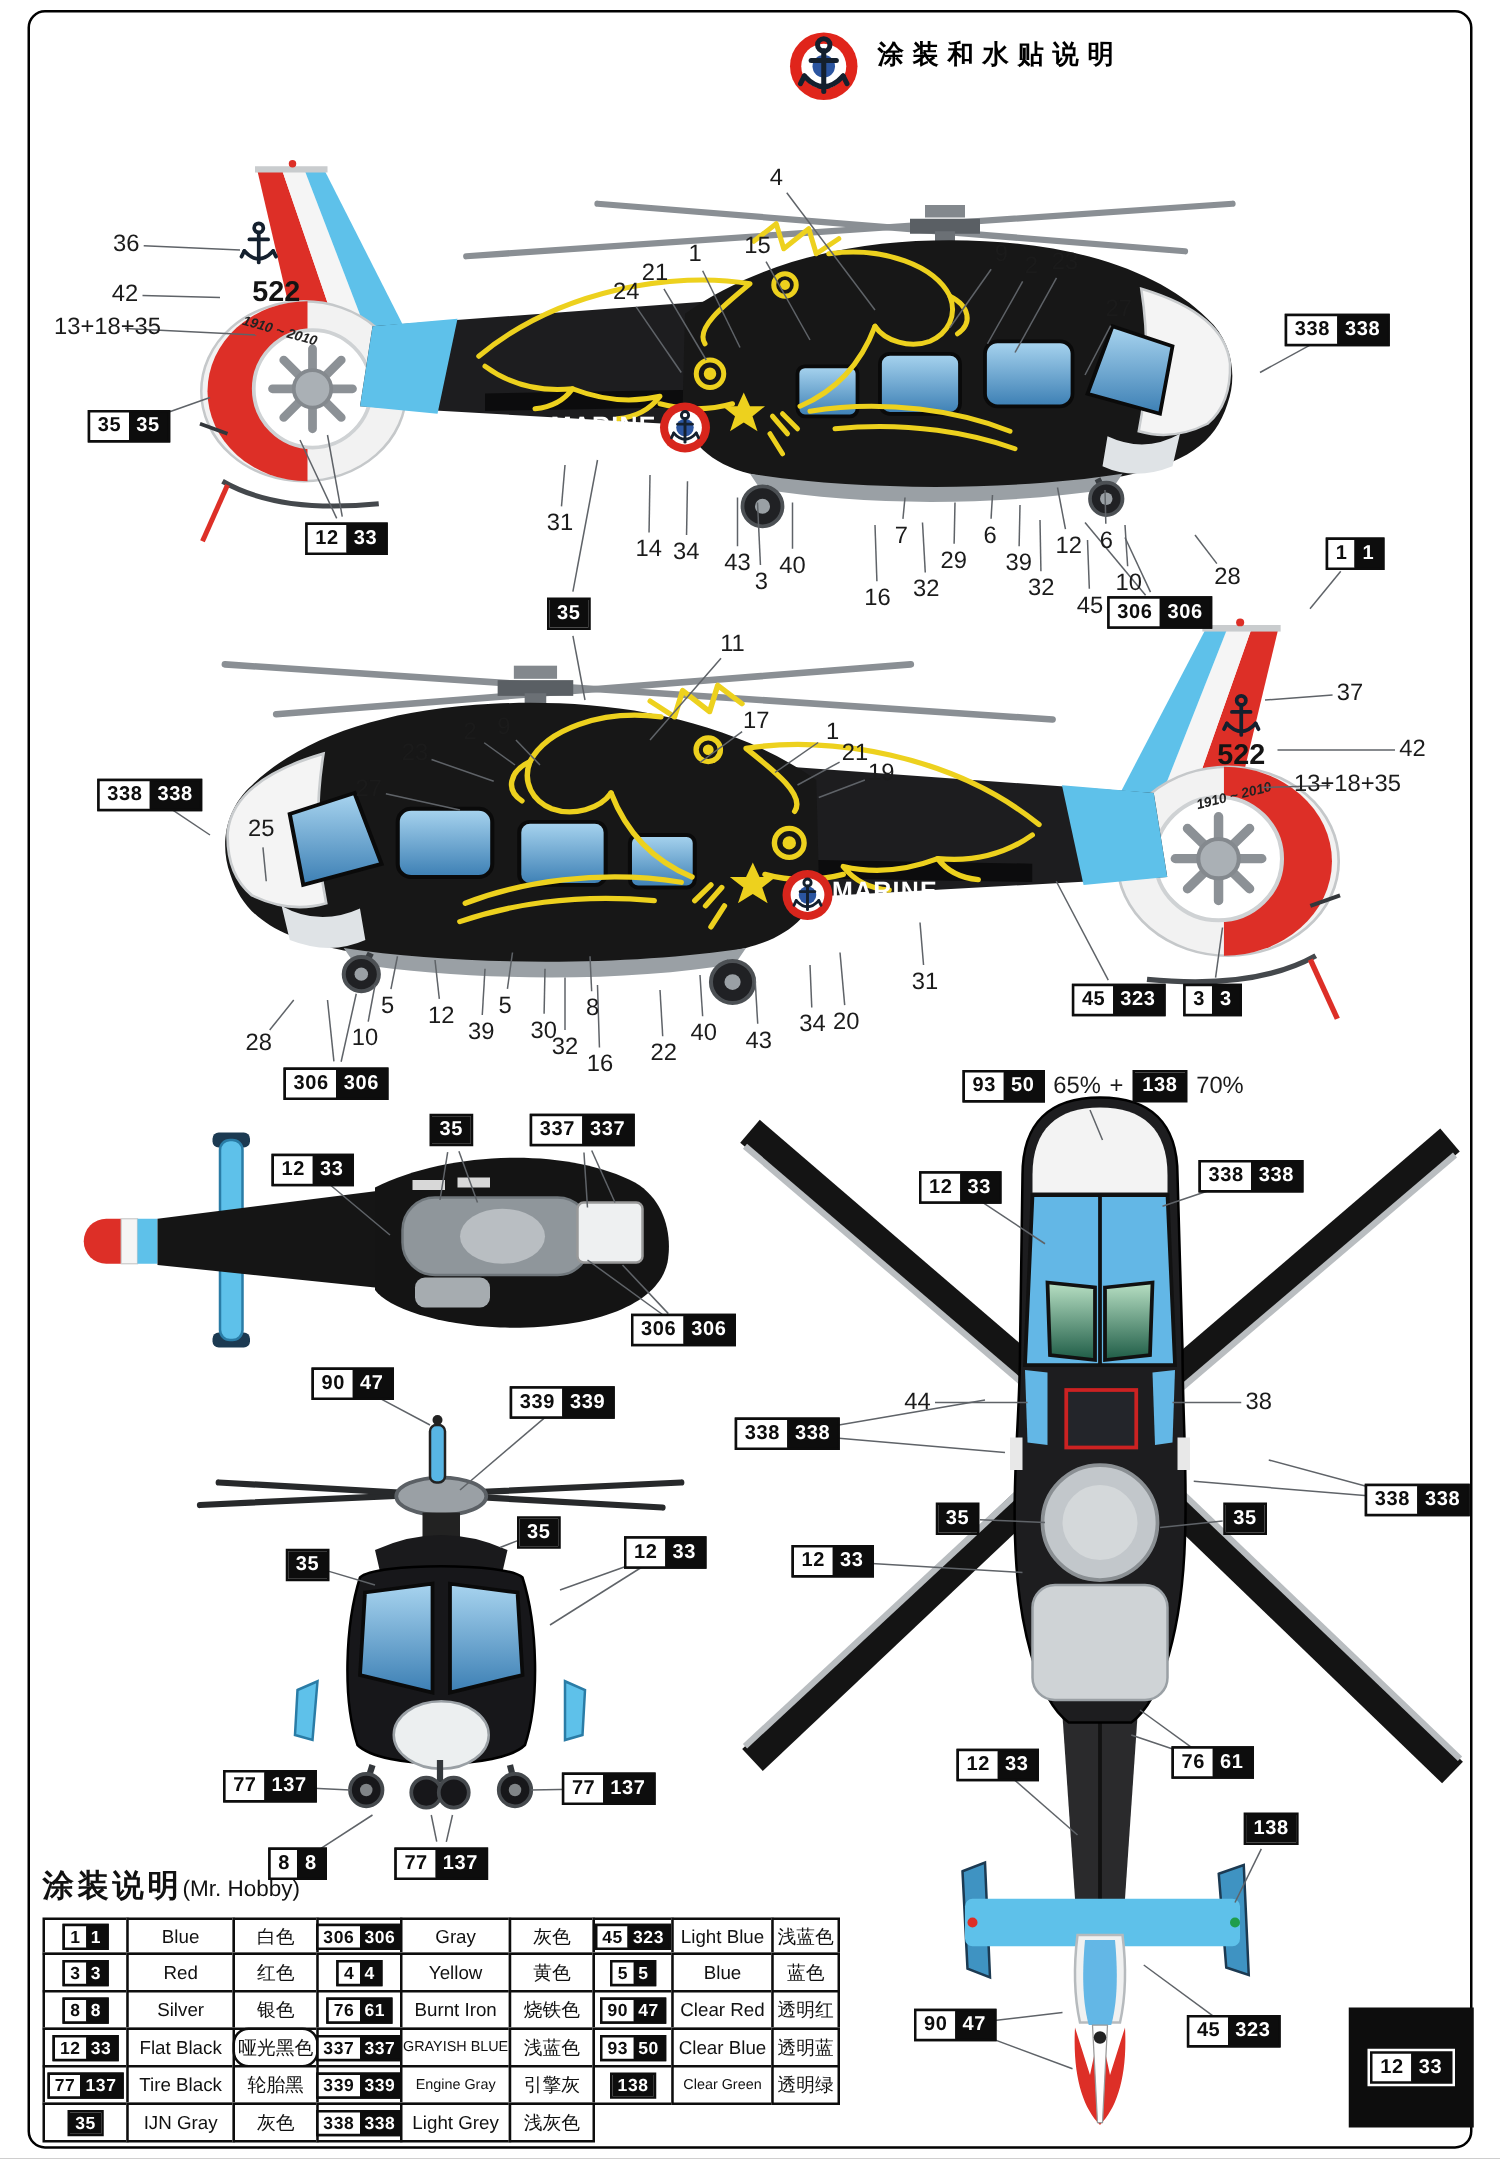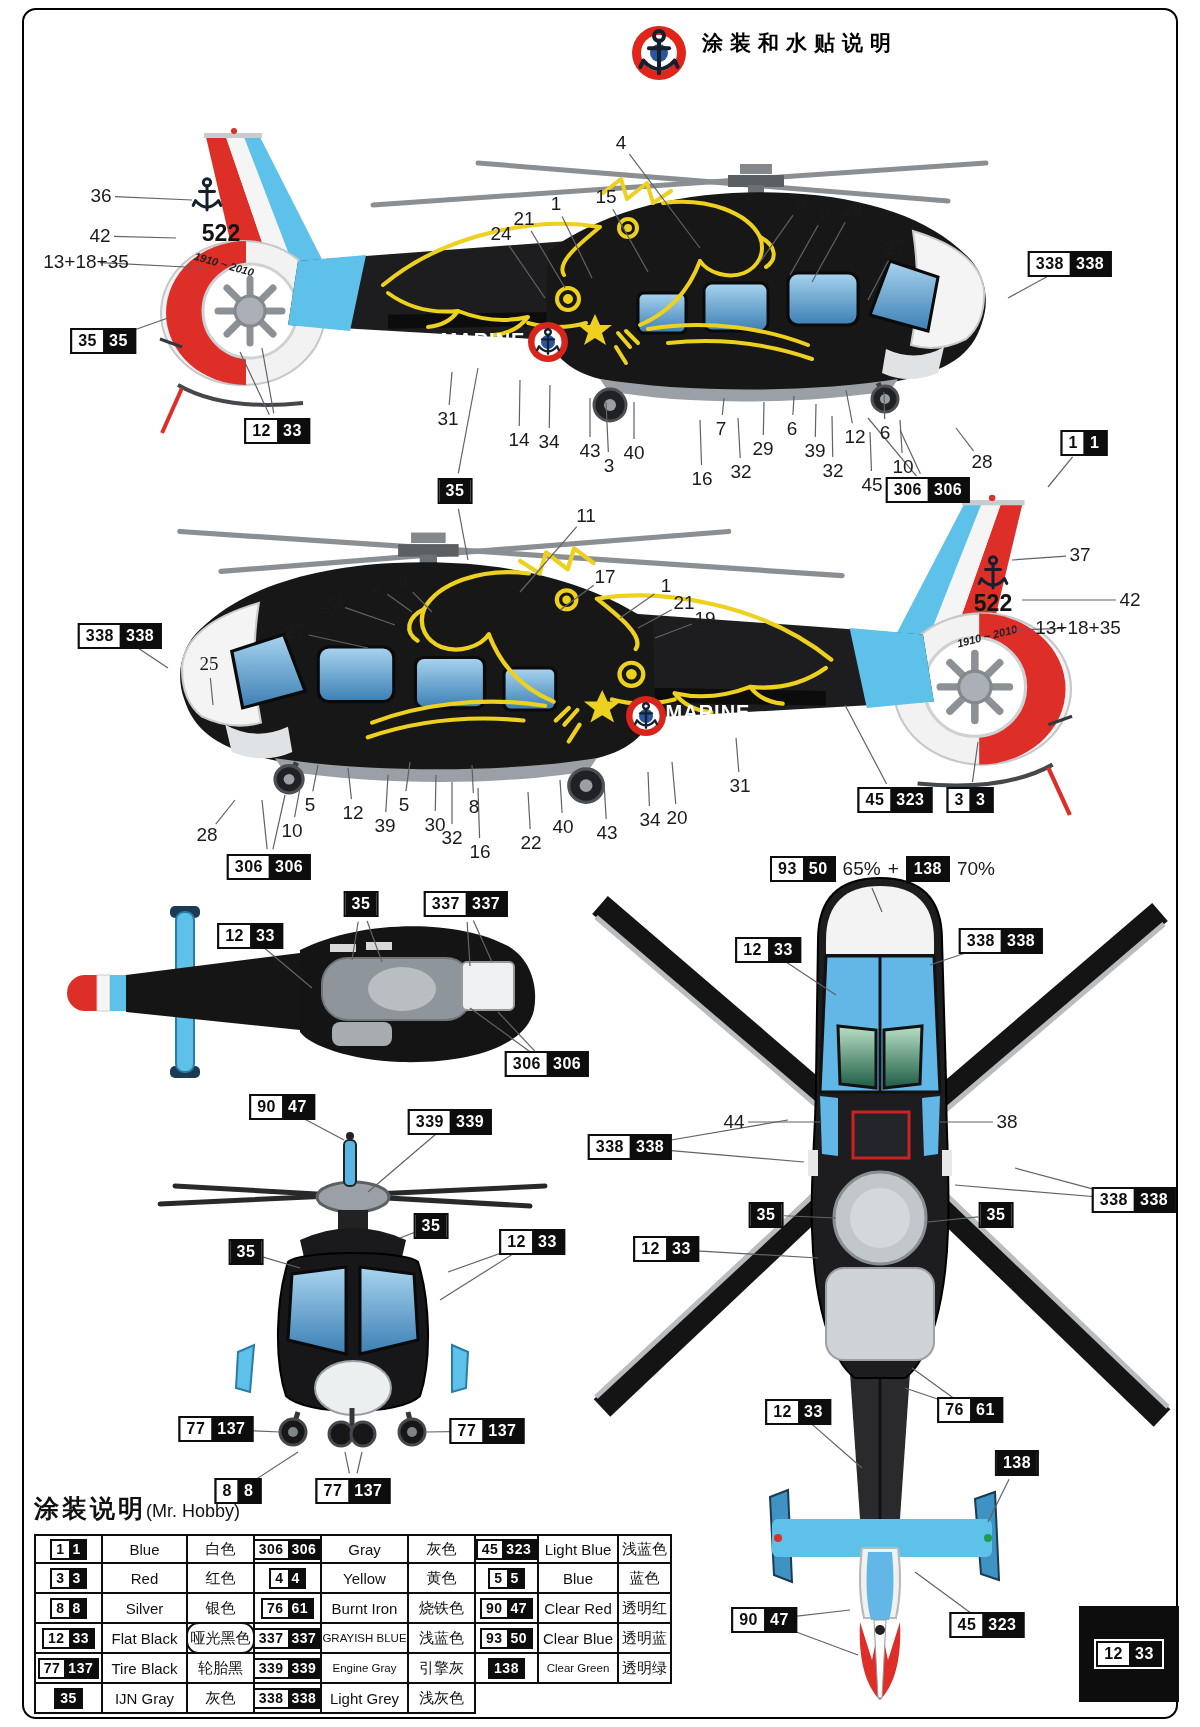--- a/index.html
+++ b/index.html
@@ -450,21 +450,21 @@
       </span>
       <span class="callout" style="left: 586px; top: 516px;">11</span>
       <span class="callout" style="left: 605px; top: 577px;">17</span>
       <span class="callout" style="left: 666px; top: 586px;">1</span>
       <span class="callout" style="left: 684px; top: 603px;">21</span>
       <span class="callout" style="left: 705px; top: 619px;">19</span>
       <span class="callout" style="left: 376px; top: 586px;">2</span>
       <span class="callout" style="left: 403px; top: 582px;">9</span>
       <span class="callout" style="left: 332px; top: 603px;">23</span>
       <span class="callout" style="left: 295px; top: 632px;">27</span>
-      <span class="callout" style="left: 209px; top: 664px; font-family: Liberation Serif, serif;">25</span>
+      <span class="callout" style="left: 209px; top: 664px;">25</span>
       <span class="callout" style="left: 207px; top: 835px;">28</span>
       <span class="callout" style="left: 292px; top: 831px;">10</span>
       <span class="callout" style="left: 310px; top: 805px;">5</span>
       <span class="callout" style="left: 353px; top: 813px;">12</span>
       <span class="callout" style="left: 385px; top: 826px;">39</span>
       <span class="callout" style="left: 404px; top: 805px;">5</span>
       <span class="callout" style="left: 435px; top: 825px;">30</span>
       <span class="callout" style="left: 452px; top: 838px;">32</span>
       <span class="callout" style="left: 480px; top: 852px;">16</span>
       <span class="callout" style="left: 474px; top: 807px;">8</span>

